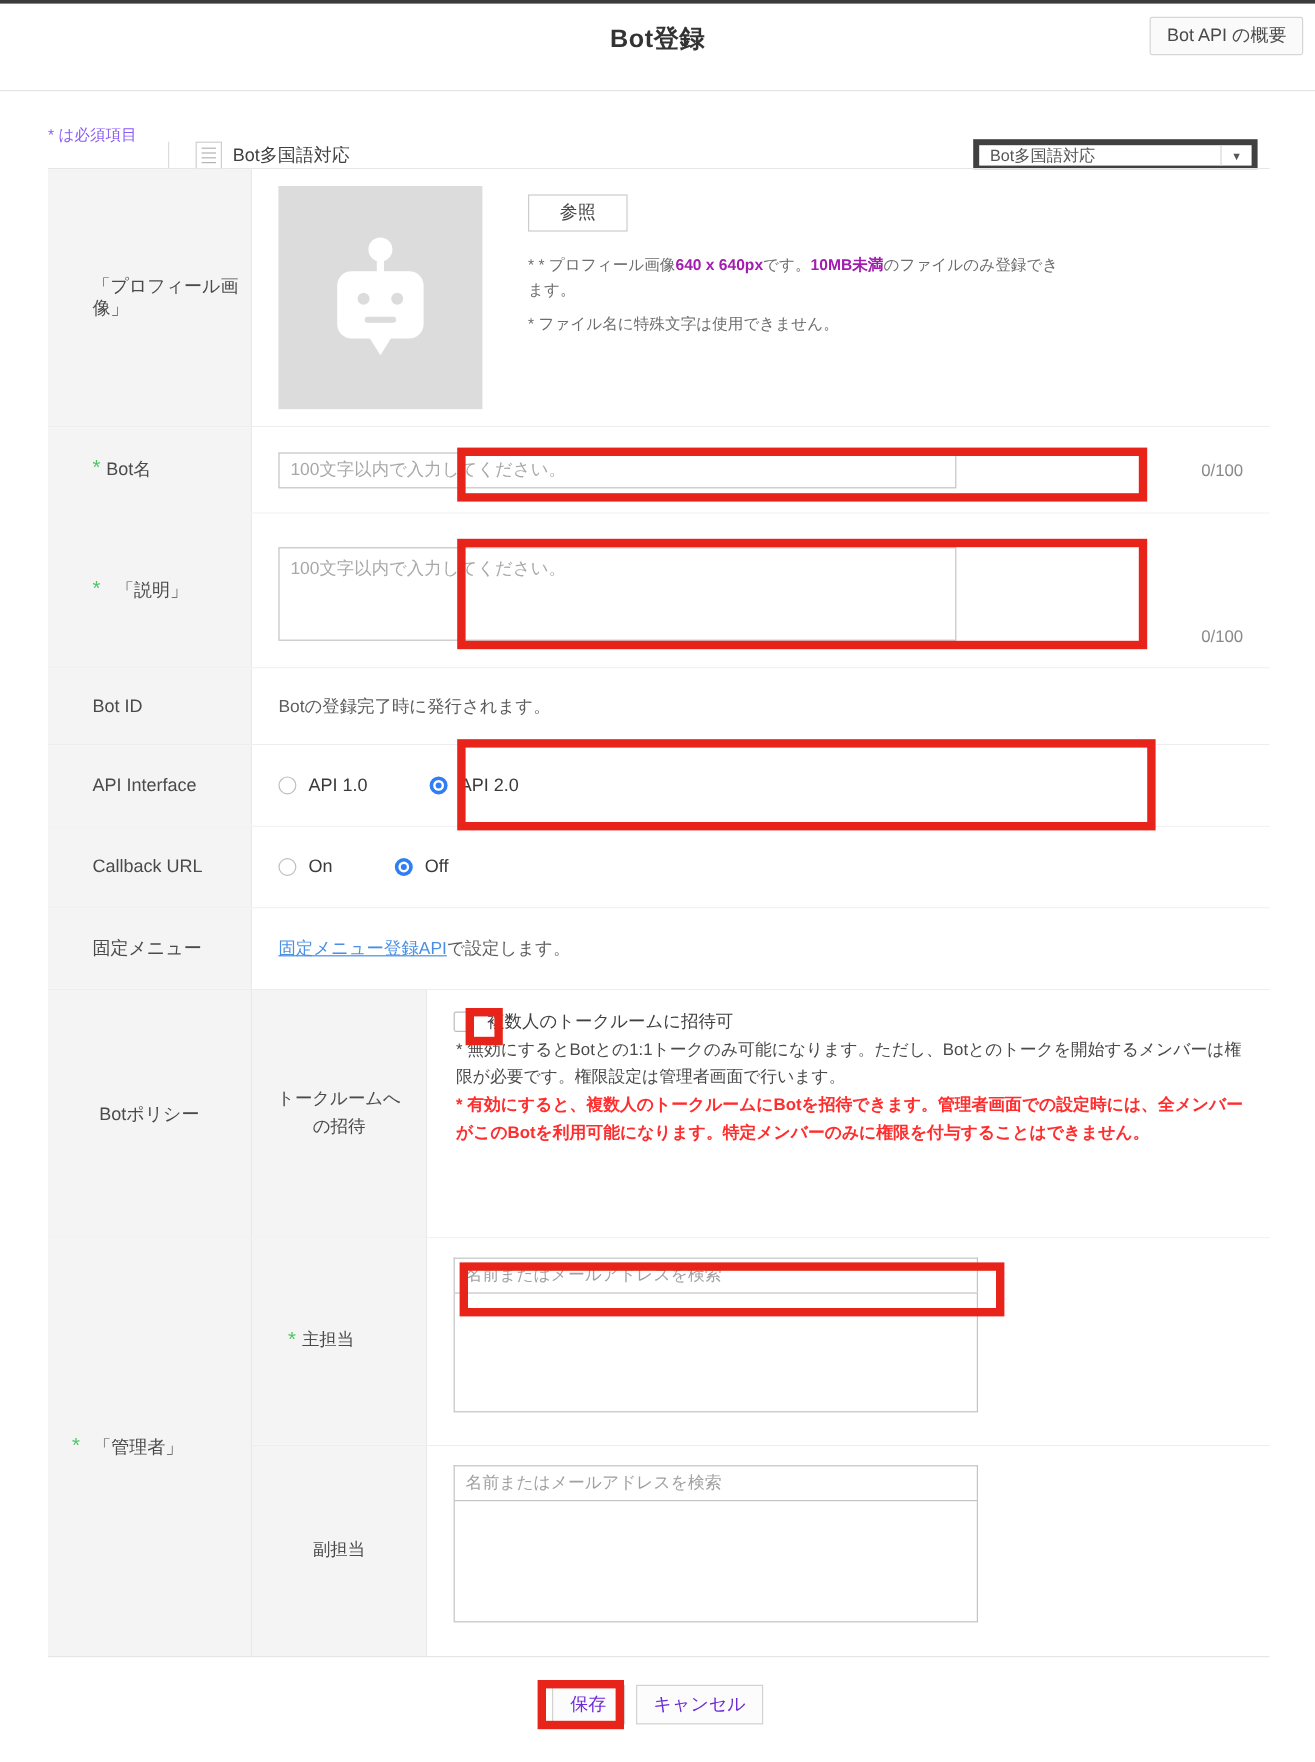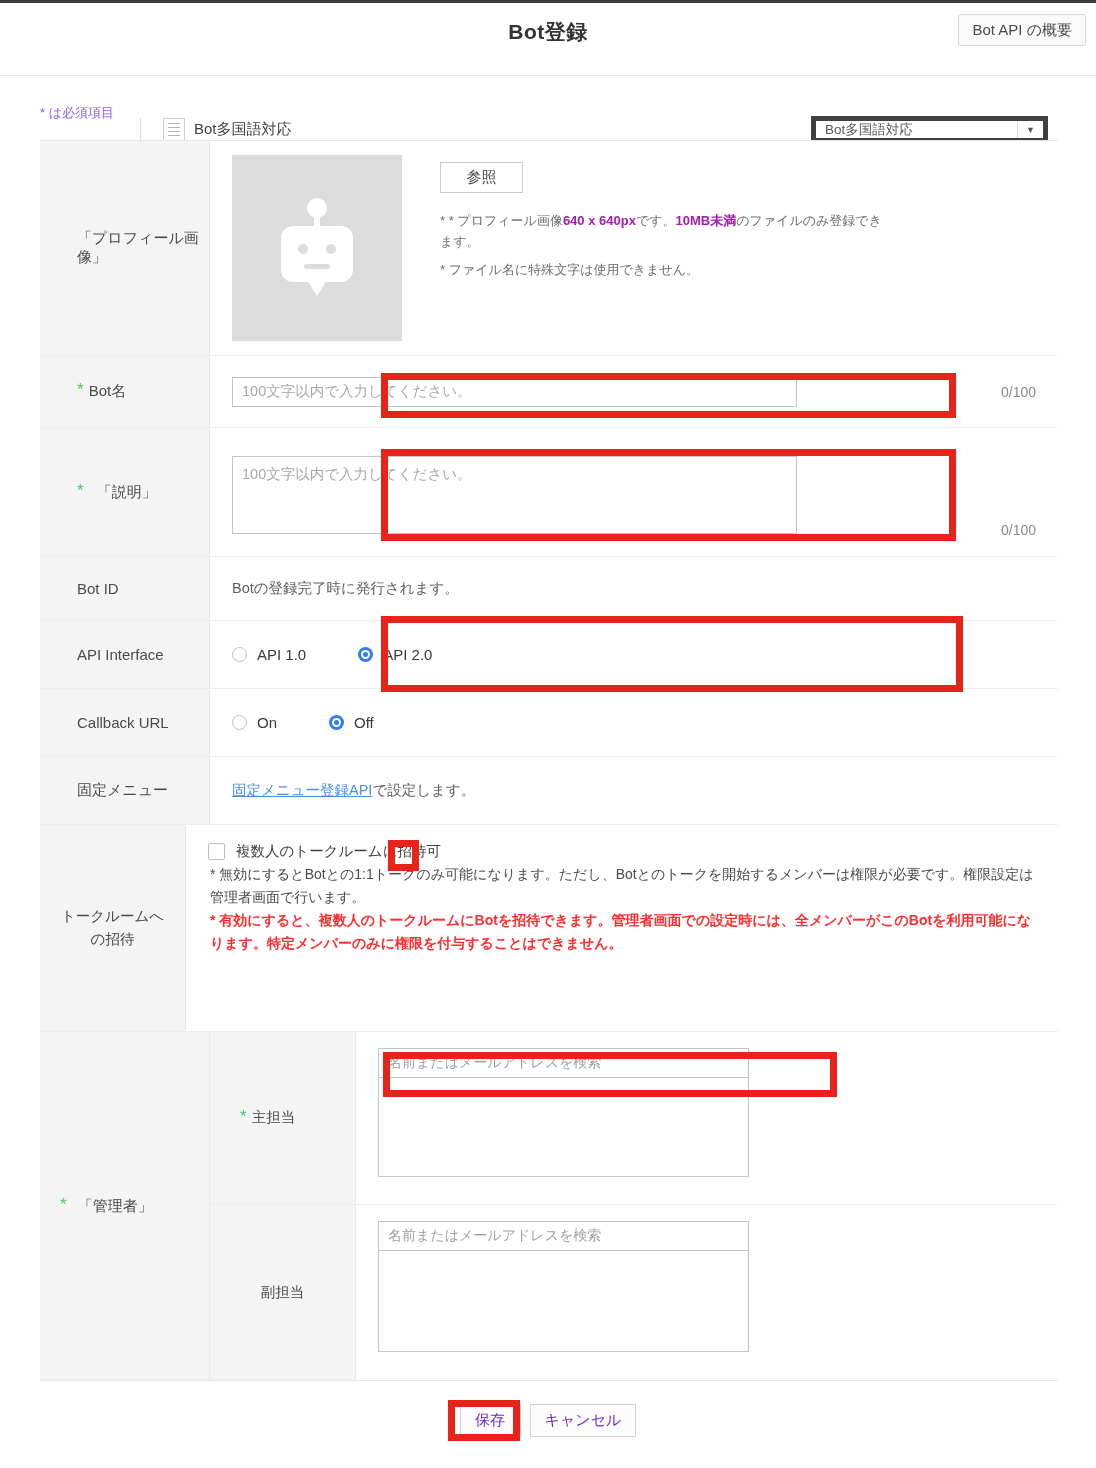--- a/index.html
+++ b/index.html
@@ -325,21 +325,21 @@
   #admin-row-main { height: 173px; border-bottom: 1px solid #ededed; }
   #admin-row-sub { height: 175px; }
   .admin-cell {
     flex: 1;
     background: #fff;
     display: flex;
     align-items: flex-start;
     padding: 16px 0 0 22px;
     position: relative;
   }
-  .picker { width: 371px; }
+  .picker { width: 437px; }
   .picker-search {
     height: 29px;
     border: 1px solid #c4c4c4;
     border-bottom: none;
     background: #fff;
     font-size: 14px;
     color: #a0a0a0;
     padding: 0 9px;
     display: flex; align-items: center;
     font-family: inherit;
@@ -498,20 +498,21 @@
 
   <div class="row" id="row-menu">
     <div class="lbl">固定メニュー</div>
     <div class="cell">
       <span class="link">固定メニュー登録API</span>
         <span class="plain-text"> で設定します。</span>
     </div>
   </div>
 
   <div class="row" id="row-policy">
+    <div class="lbl" style="justify-content:center;padding-left:0">Botポリシー</div>
     <div class="lbl2">
       <span>
         <span>トークルームへ</span><br>
         <span>の招待</span>
       </span>
     </div>
     <div class="cell" id="policy-cell">
       <div id="policy-check-line">
         <span class="checkbox"></span>
         <span id="policy-check-label">複数人のトークルームに招待可</span>

